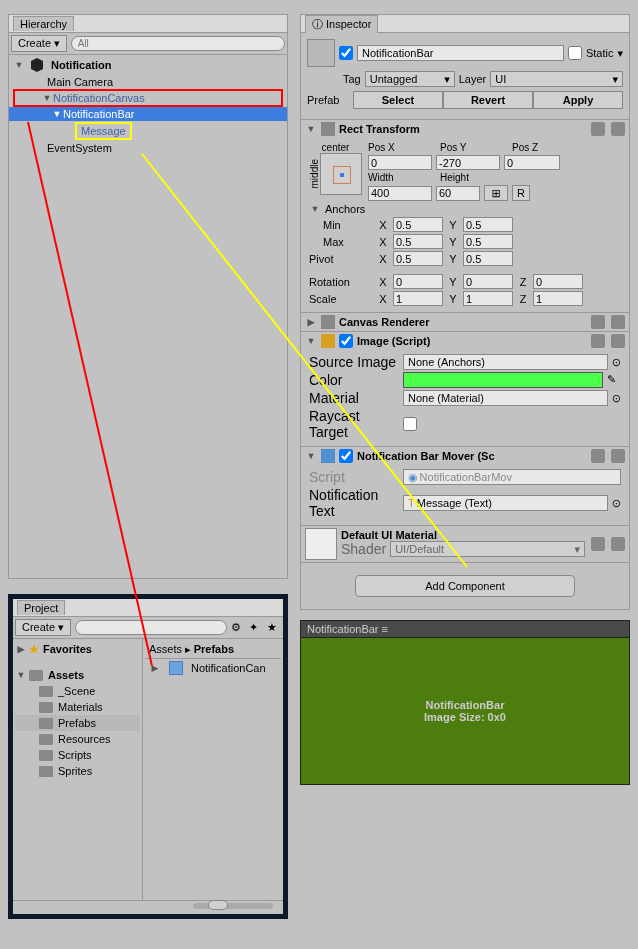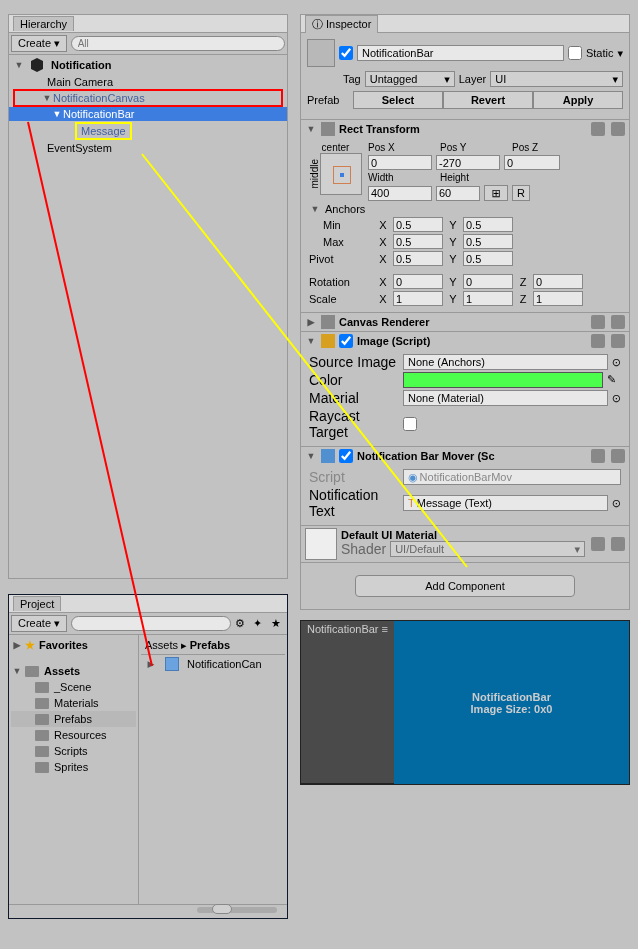--- a/index.html
+++ b/index.html
@@ -16,21 +16,21 @@
 .search { flex: 1; background: #e8e8e8; border: 1px solid #888; border-radius: 8px; padding: 1px 6px; font-size: 10px; color: #666; height: 15px; }
 .hier-root { background: #c2c2c2; padding: 2px 4px; display: flex; align-items: center; gap: 4px; font-weight: bold; }
 .hier-item { padding: 1px 4px; display: flex; align-items: center; cursor: pointer; }
 .hier-item.selected { background: #3e7de0; color: white; }
 .foldout { width: 12px; text-align: center; color: #555; font-size: 9px; }
 .unity-icon { width: 16px; height: 16px; margin-right: 2px; }
 .red-box { border: 2px solid red; }
 .yellow-box { border: 2px solid yellow; }
 
 
-.project { border: 1px solid #0f172a; background: #c2c2c2; height: 325px; margin-top: 15px; display: flex; flex-direction: column; }
+.project { border: 5px solid #0f172a; background: #c2c2c2; height: 325px; margin-top: 15px; display: flex; flex-direction: column; }
 .proj-body { flex: 1; display: flex; }
 .proj-tree { width: 130px; border-right: 1px solid #999; padding: 2px; background: #c2c2c2; }
 .proj-tree-item { padding: 2px 2px 2px 0; display: flex; align-items: center; gap: 2px; }
 .proj-tree-item.selected { background: #b8b8b8; }
 .proj-tree-item.fav { font-weight: bold; }
 .folder-icon { width: 14px; height: 11px; background: #888; border-radius: 1px; margin-right: 3px; }
 .star-icon { width: 12px; height: 12px; color: #e8a800; }
 .proj-content { flex: 1; padding: 2px; background: #c2c2c2; }
 .breadcrumb { border-bottom: 1px solid #999; padding: 2px 4px; font-size: 11px; }
 .prefab-item { display: flex; align-items: center; padding: 2px 4px; gap: 8px; }
@@ -62,21 +62,21 @@
 .num-field { width: 50px; background: #e8e8e8; border: 1px solid #888; padding: 0 2px; height: 15px; font-size: 11px; }
 .axis-label { width: 12px; font-size: 11px; text-align: center; }
 .anchor-box { width: 42px; height: 42px; border: 1px solid #888; background: #d0d0d0; position: relative; }
 .anchor-inner { position: absolute; left: 12px; top: 12px; width: 18px; height: 18px; border: 1px solid #d08050; }
 .anchor-dot { position: absolute; left: 19px; top: 19px; width: 4px; height: 4px; background: #3e7de0; }
 .obj-field { flex: 1; background: #e8e8e8; border: 1px solid #888; padding: 1px 4px; font-size: 11px; height: 16px; display: flex; align-items: center; gap: 2px; }
 .color-swatch { flex: 1; height: 16px; background: #4dff4d; border: 1px solid #555; }
 .eyedrop { width: 14px; height: 14px; }
 .add-comp-btn { display: block; margin: 12px auto; width: 220px; background: #d0d0d0; border: 1px solid #888; padding: 4px; font-size: 11px; text-align: center; border-radius: 4px; }
 
-.preview { margin-top: 10px; background: #0369a1; height: 165px; border: 1px solid #222; display: flex; flex-direction: row; }
+.preview { margin-top: 10px; background: #4d7c0f; height: 165px; border: 1px solid #222; display: flex; flex-direction: column; }
 .preview-header { background: #4a4a4a; color: #ccc; padding: 2px 6px; font-size: 11px; border-bottom: 1px solid #222; }
 .preview-body { flex: 1; display: flex; align-items: center; justify-content: center; flex-direction: column; color: #ccc; font-size: 11px; }
 svg.annotation { position: absolute; left: 0; top: 0; pointer-events: none; z-index: 10; }
 </style>
 </head>
 <body>
 
 <div class="left-col">
   <div class="hierarchy">
     <div class="panel-header">

